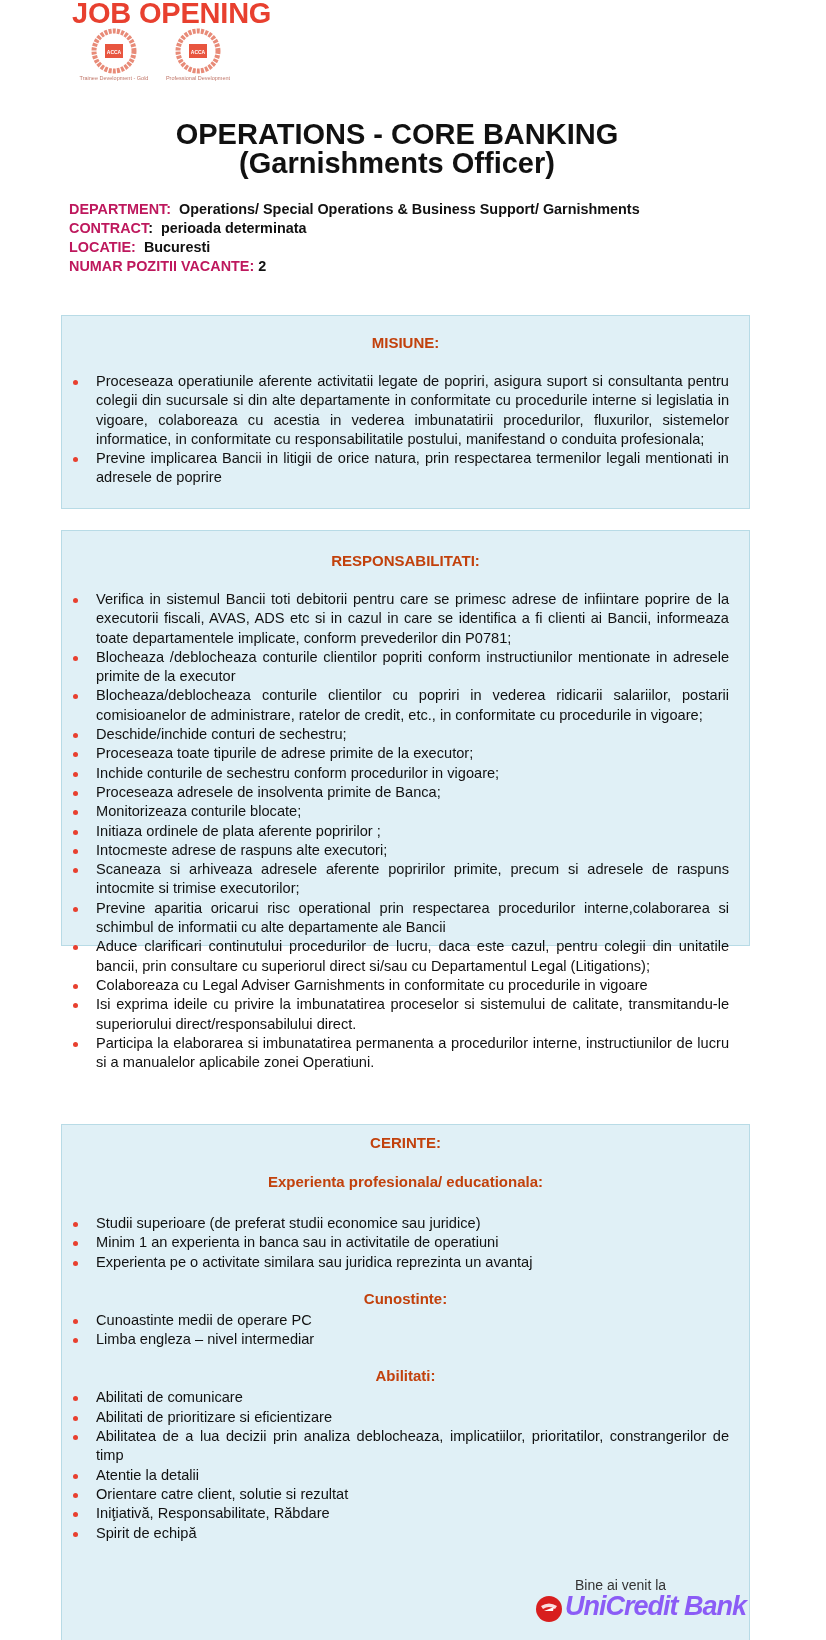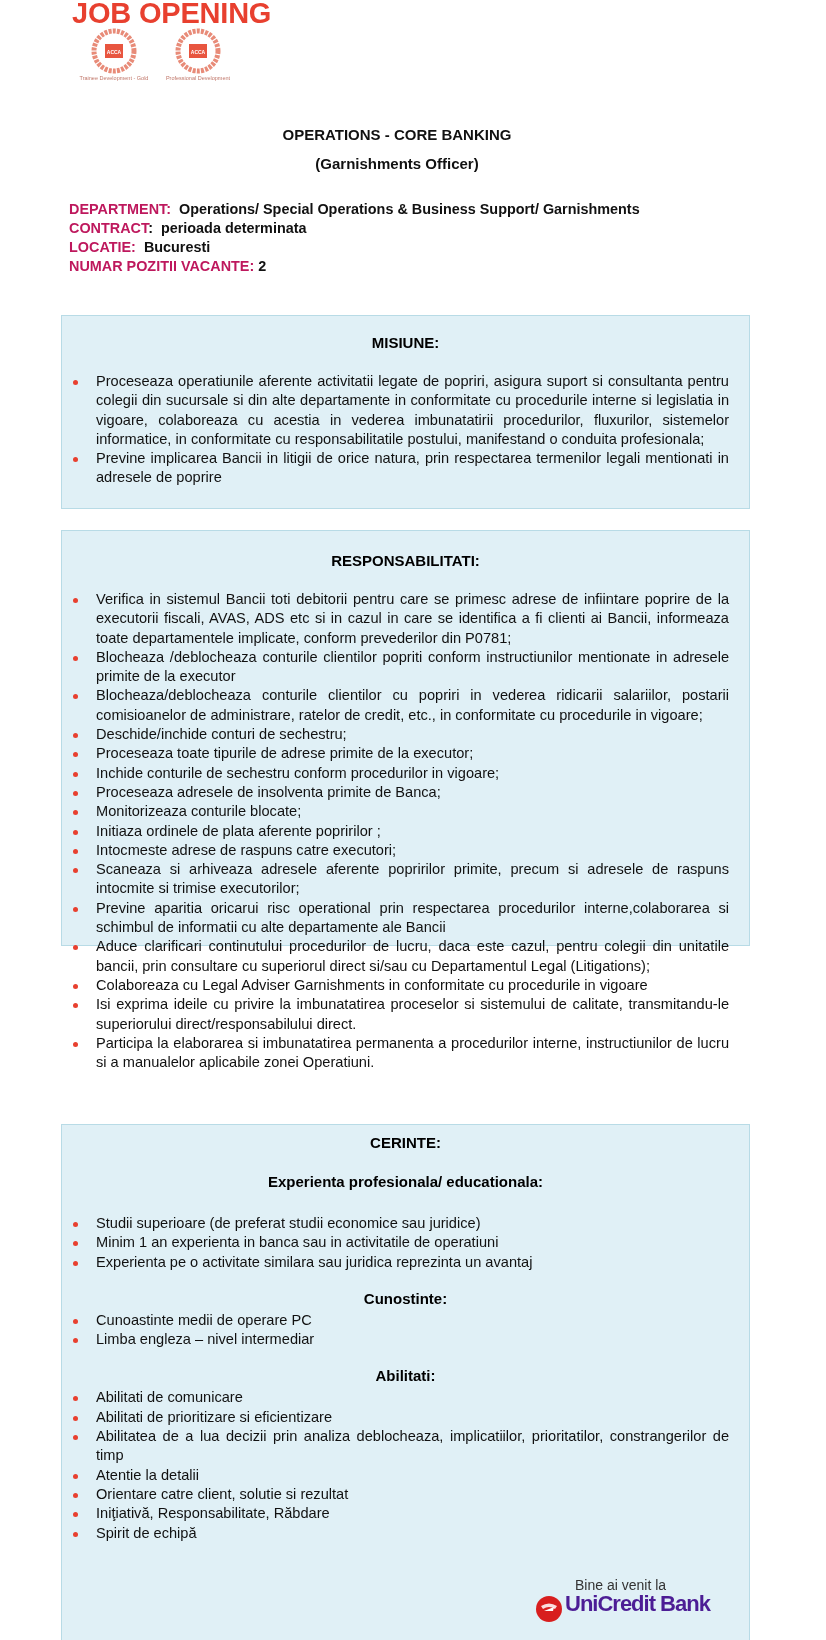--- a/index.html
+++ b/index.html
@@ -5,37 +5,37 @@
   html, body { margin: 0; padding: 0; background: #ffffff; }
   body { width: 826px; height: 1640px; position: relative; overflow: hidden;
          font-family: "Liberation Sans", sans-serif; color: #111; }
   .job-opening { position: absolute; left: 72px; top: -4px; font-size: 29px; font-weight: bold;
                  color: #e8402f; letter-spacing: -0.2px; line-height: 34px; }
   .badges { position: absolute; left: 76px; top: 28px; display: flex; gap: 8px; }
   .badge { width: 76px; display: flex; flex-direction: column; align-items: center; }
   .badge svg { width: 46px; height: 46px; }
   .badge-caption { font-size: 5.5px; color: #c0776a; white-space: nowrap; margin-top: 1px; }
   .title { position: absolute; left: 0; width: 794px; top: 120px; text-align: center;
-           font-weight: bold; font-size: 15px; line-height: 29px; color: #111; }
+           font-weight: bold; font-size: 29px; line-height: 29px; color: #111; }
   .info { position: absolute; left: 69px; top: 200px; font-size: 14.4px; line-height: 19px; font-weight: bold; }
   .info .row { white-space: nowrap; }
   .info .lbl { color: #be185d; text-align: right; }
   .info .val { color: #111; }
   .box { position: absolute; left: 61px; width: 689px; background: #e0f0f6; border: 1.5px solid #b8dbe6;
          box-sizing: border-box; }
-  .box-heading { text-align: center; color: #000000; font-weight: bold; font-size: 15px; line-height: 19px; }
+  .box-heading { text-align: center; color: #c2410c; font-weight: bold; font-size: 15px; line-height: 19px; }
   ul.bl { list-style: none; margin: 0; padding: 0 20px 0 8px; }
   ul.bl li { position: relative; padding-left: 26px; font-size: 14.6px; line-height: 19.3px; text-align: justify;
              color: #111; }
   ul.bl li .dot { position: absolute; left: 3px; top: 8px; width: 5px; height: 5px; border-radius: 50%;
                   background: #e8402f; }
   .uc-logo { position: absolute; left: 535px; top: 1577px; width: 200px; height: 50px; }
   .uc-tag { position: absolute; left: 40px; top: 0; font-size: 14px; color: #333; white-space: nowrap; }
-  .uc-name { position: absolute; left: 30px; top: 14px; font-size: 22px; font-weight: bold; color: #4c1d95;
-             letter-spacing: -1px; white-space: nowrap; }
+  .uc-name { position: absolute; left: 30px; top: 14px; font-size: 27px; font-weight: bold; color: #8b5cf6;
+             letter-spacing: -1px; white-space: nowrap; font-style: italic; }
   .uc-ball { position: absolute; left: 0; top: 18px; width: 28px; height: 28px; }
 </style>
 </head>
 <body>
 
 <div class="job-opening">JOB OPENING</div>
 
 <div class="badges">
   <div class="badge">
     <svg viewBox="0 0 46 46">
@@ -92,21 +92,21 @@
   <ul class="bl" style="margin-top:20px;">
     <li><span class="dot"></span><span>Verifica in sistemul Bancii toti debitorii pentru care se primesc adrese de infiintare poprire de la executorii fiscali, AVAS, ADS etc si in cazul in care se identifica a fi clienti ai Bancii, informeaza toate departamentele implicate, conform prevederilor din P0781;</span></li>
     <li><span class="dot"></span><span>Blocheaza /deblocheaza conturile clientilor popriti conform instructiunilor mentionate in adresele primite de la executor</span></li>
     <li><span class="dot"></span><span>Blocheaza/deblocheaza conturile clientilor cu popriri in vederea ridicarii salariilor, postarii comisioanelor de administrare, ratelor de credit, etc., in conformitate cu procedurile in vigoare;</span></li>
     <li><span class="dot"></span><span>Deschide/inchide conturi de sechestru;</span></li>
     <li><span class="dot"></span><span>Proceseaza toate tipurile de adrese primite de la executor;</span></li>
     <li><span class="dot"></span><span>Inchide conturile de sechestru conform procedurilor in vigoare;</span></li>
     <li><span class="dot"></span><span>Proceseaza adresele de insolventa primite de Banca;</span></li>
     <li><span class="dot"></span><span>Monitorizeaza conturile blocate;</span></li>
     <li><span class="dot"></span><span>Initiaza ordinele de plata aferente popririlor ;</span></li>
-    <li><span class="dot"></span><span>Intocmeste adrese de raspuns catre executori;</span></li>
+    <li><span class="dot"></span><span>Intocmeste adrese de raspuns alte executori;</span></li>
     <li><span class="dot"></span><span>Scaneaza si arhiveaza adresele aferente popririlor primite,  precum si adresele de raspuns intocmite si trimise executorilor;</span></li>
     <li><span class="dot"></span><span>Previne aparitia oricarui risc operational prin respectarea procedurilor interne,colaborarea si schimbul de informatii cu alte departamente ale Bancii</span></li>
     <li><span class="dot"></span><span>Aduce clarificari continutului procedurilor de lucru, daca este cazul, pentru colegii din unitatile bancii, prin consultare cu superiorul direct si/sau cu Departamentul Legal (Litigations);</span></li>
     <li><span class="dot"></span><span>Colaboreaza cu Legal Adviser Garnishments in conformitate cu procedurile in vigoare</span></li>
     <li><span class="dot"></span><span>Isi exprima ideile cu privire la imbunatatirea proceselor si sistemului de calitate, transmitandu-le superiorului direct/responsabilului direct.</span></li>
     <li><span class="dot"></span><span>Participa la elaborarea si imbunatatirea permanenta a procedurilor interne, instructiunilor de lucru si a manualelor aplicabile zonei Operatiuni.</span></li>
   </ul>
 </div>
 
 <div class="box" style="top:1124px;height:548px;padding-top:8px;">

